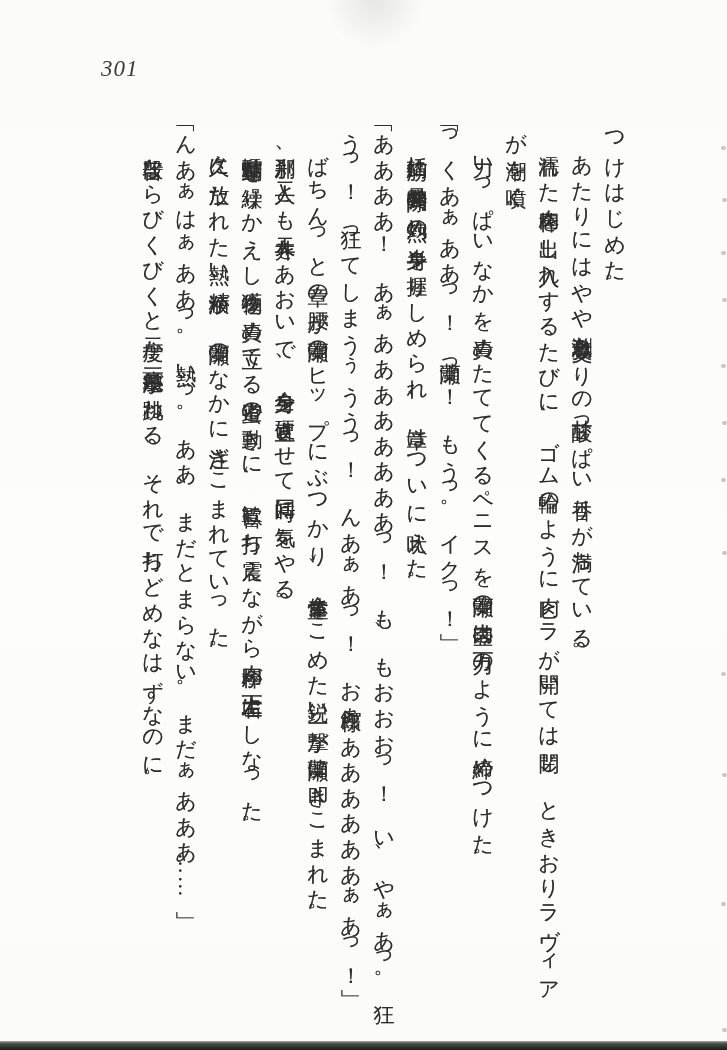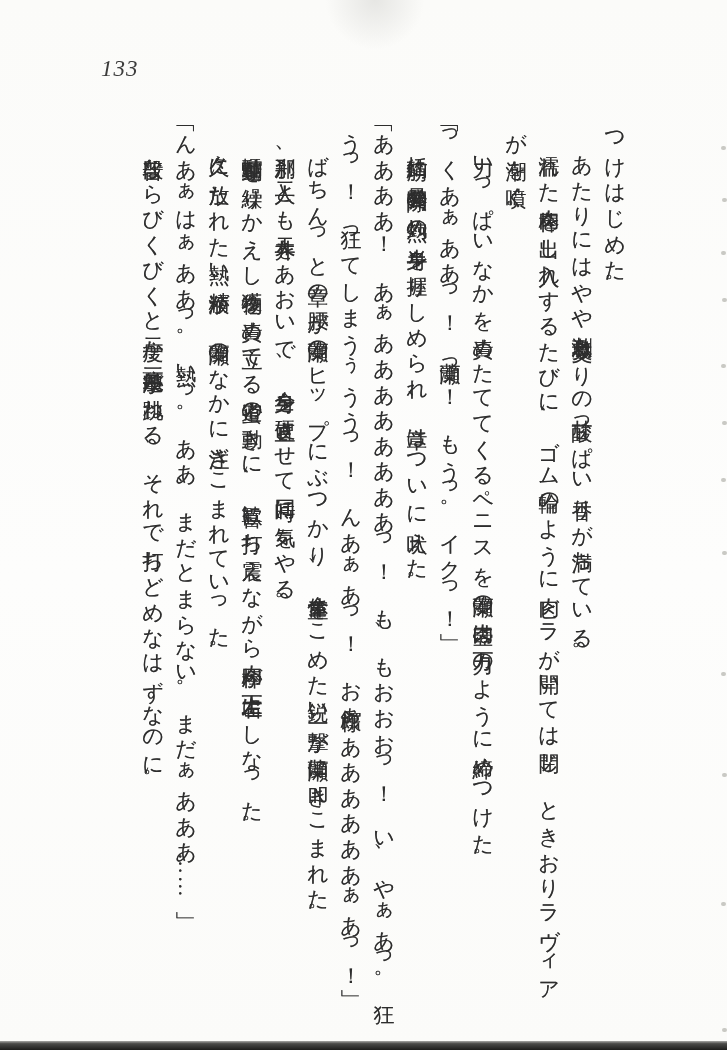--- a/index.html
+++ b/index.html
@@ -71,21 +71,21 @@
     background: #c9c9c4;
   }
 </style>
 </head>
 <body>
 
 <div class="page">
 
   <div class="smudge-top"></div>
 
-  <div class="page-number">133</div>
+  <div class="page-number">301</div>
 
   <div class="text-block">
     <p>つけはじめた。</p>
     <p>　あたりにはやや刺激臭交じりの甘酸っぱい香りが満ちている。</p>
     <p>　濡れた肉棒を出し入れするたびに、ゴム輪のように肉ビラが開いては閉じ、ときおりラヴィアが潮を噴く。</p>
     <p>　力いっぱいなかを責めたててくるペニスを蘭瀬の肉壺は万力のように締めつけた。</p>
     <p>「っくあぁああっ！　蘭瀬っ！　もうっ。イクっ！」</p>
     <p>　括約筋に暴発間際の灼熱の半身を握りしめられ、章はついに吠えた。</p>
     <p>「ああああ！　あぁああああああああっ！　も、もおおおっ！　い、やぁあっ。狂うっ！　狂ってしまうぅううっ！　んあぁあっ！　お館様ぁああああああぁあっ！」</p>
     <p>　ばちんっと章の腰が蘭瀬のヒップにぶつかり、全体重をこめた鋭い一撃が蘭瀬に叩きこまれた。</p>

